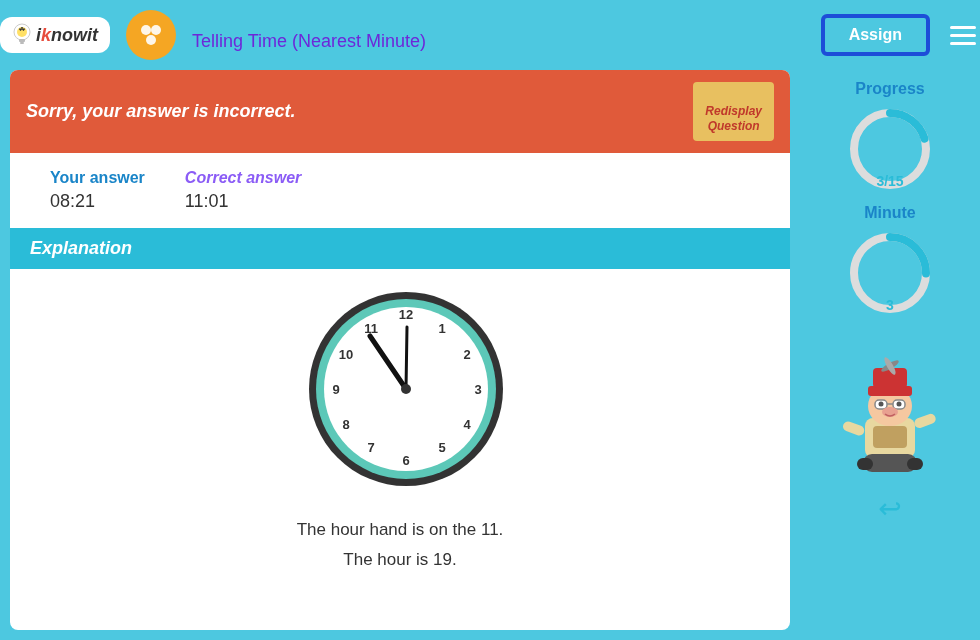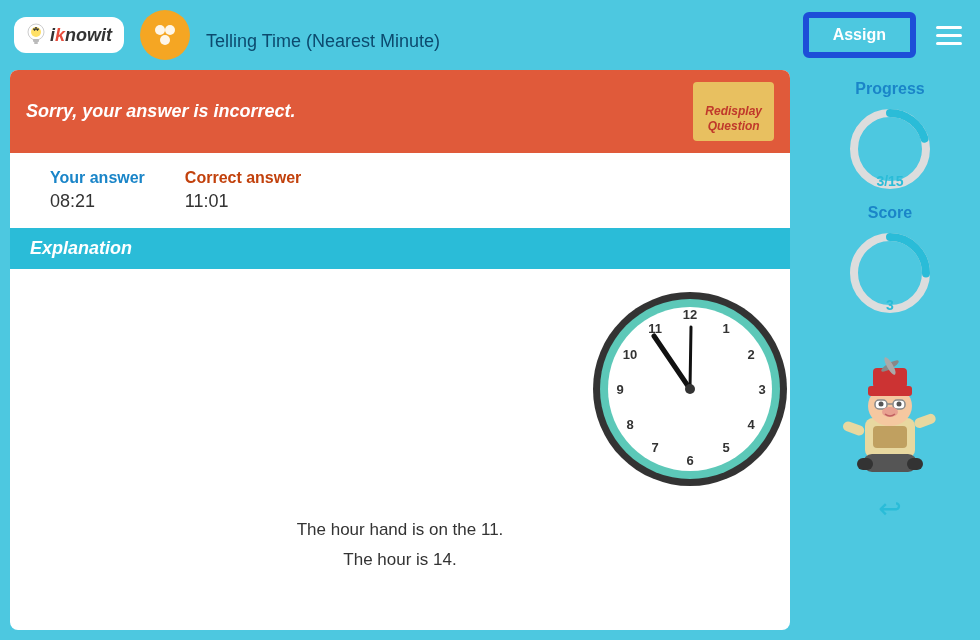--- a/index.html
+++ b/index.html
@@ -10,21 +10,21 @@
       background: #4dc8e0;
       overflow: hidden;
     }
 
     
     .header {
       background: #4dc8e0;
       height: 70px;
       display: flex;
       align-items: center;
-      padding: 0 14px;
+      padding: 0 0;
       gap: 16px;
     }
     .logo {
       background: white;
       border-radius: 12px;
       padding: 6px 12px;
       font-weight: bold;
       font-size: 18px;
       color: #333;
       display: flex;
@@ -38,28 +38,28 @@
       background: #f5a623;
       border-radius: 50%;
       display: flex;
       align-items: center;
       justify-content: center;
       font-size: 22px;
     }
 
     .activity-title {
       font-size: 18px;
-      color: #0c4a6e;
+      color: #6d28d9;
       flex: 1;
       margin-top: 12px;
     }
 
     .assign-button {
       background: transparent;
-      border: 6px solid #1d4ed8;
+      border: 4px solid #1d4ed8;
       color: white;
       padding: 8px 24px;
       border-radius: 6px;
       font-size: 16px;
       font-weight: bold;
       cursor: pointer;
     }
 
     .hamburger {
       background: transparent;
@@ -133,43 +133,44 @@
     .answer-col {}
     .answer-label {
       font-weight: bold;
       font-size: 16px;
       color: #1a85c8;
       margin-bottom: 4px;
     }
     .correct-label {
       font-weight: bold;
       font-size: 16px;
-      color: #c2410c;
+      color: #8b5cf6;
       margin-bottom: 4px;
+      font-style: italic;
     }
     .answer-value {
       font-size: 18px;
       color: #333;
     }
 
     
     .explanation-bar {
       background: #2abcd8;
       color: white;
       font-style: italic;
       font-weight: bold;
       font-size: 18px;
       padding: 10px 20px;
       margin: 8px 0 0 0;
     }
 
     
     .clock-area {
       display: flex;
-      justify-content: flex-end;
+      justify-content: center;
       align-items: center;
       padding: 20px 0 10px 12px;
     }
 
     .clock-container {
       position: relative;
       width: 200px;
       height: 200px;
     }
 
@@ -347,40 +348,40 @@
 
           <line x1="100" y1="100" x2="101" y2="38" stroke="#111" stroke-width="3" stroke-linecap="round"></line>
 
           <circle cx="100" cy="100" r="5" fill="#333"></circle>
         </svg>
       </div>
     </div>
 
     <div class="explanation-text">
       <div>The hour hand is on the 11.</div>
-      <div>The hour is 14.</div>
+      <div>The hour is 19.</div>
     </div>
 
   </div>
 
   <div class="sidebar">
 
     <div class="progress-section">
       <div class="section-label">Progress</div>
       <div class="ring-container">
         <svg class="ring-svg" viewBox="0 0 90 90">
           <circle class="ring-bg" cx="45" cy="45" r="36"></circle>
           <circle class="ring-progress-blue" cx="45" cy="45" r="36" stroke-dasharray="226" stroke-dashoffset="180"></circle>
         </svg>
         <div class="ring-text">3/15</div>
       </div>
     </div>
 
     <div class="score-section">
-      <div class="section-label">Score</div>
+      <div class="section-label">Minute</div>
       <div class="ring-container">
         <svg class="ring-svg" viewBox="0 0 90 90">
           <circle class="ring-bg" cx="45" cy="45" r="36"></circle>
           <circle class="ring-progress-blue" cx="45" cy="45" r="36" stroke-dasharray="226" stroke-dashoffset="169"></circle>
         </svg>
         <div class="ring-text">3</div>
       </div>
     </div>
 
     <div class="mascot-area">

